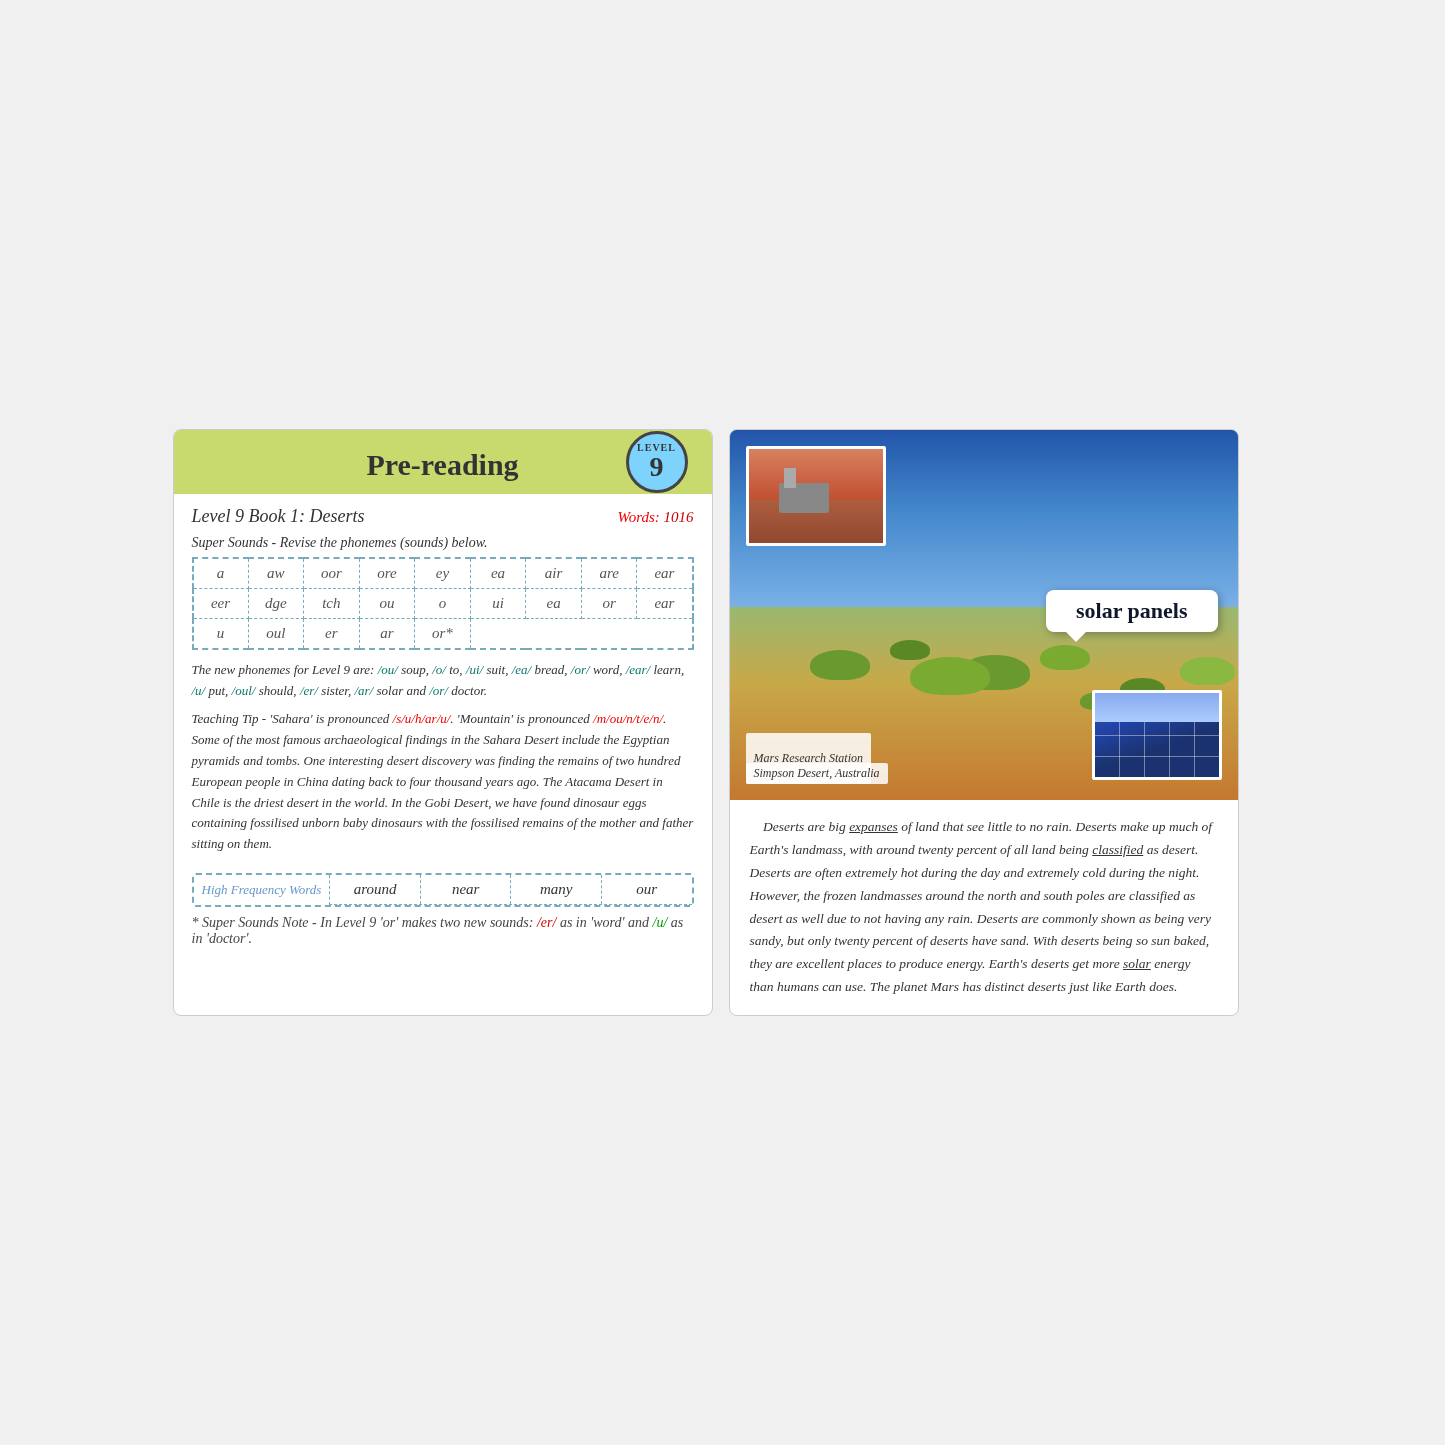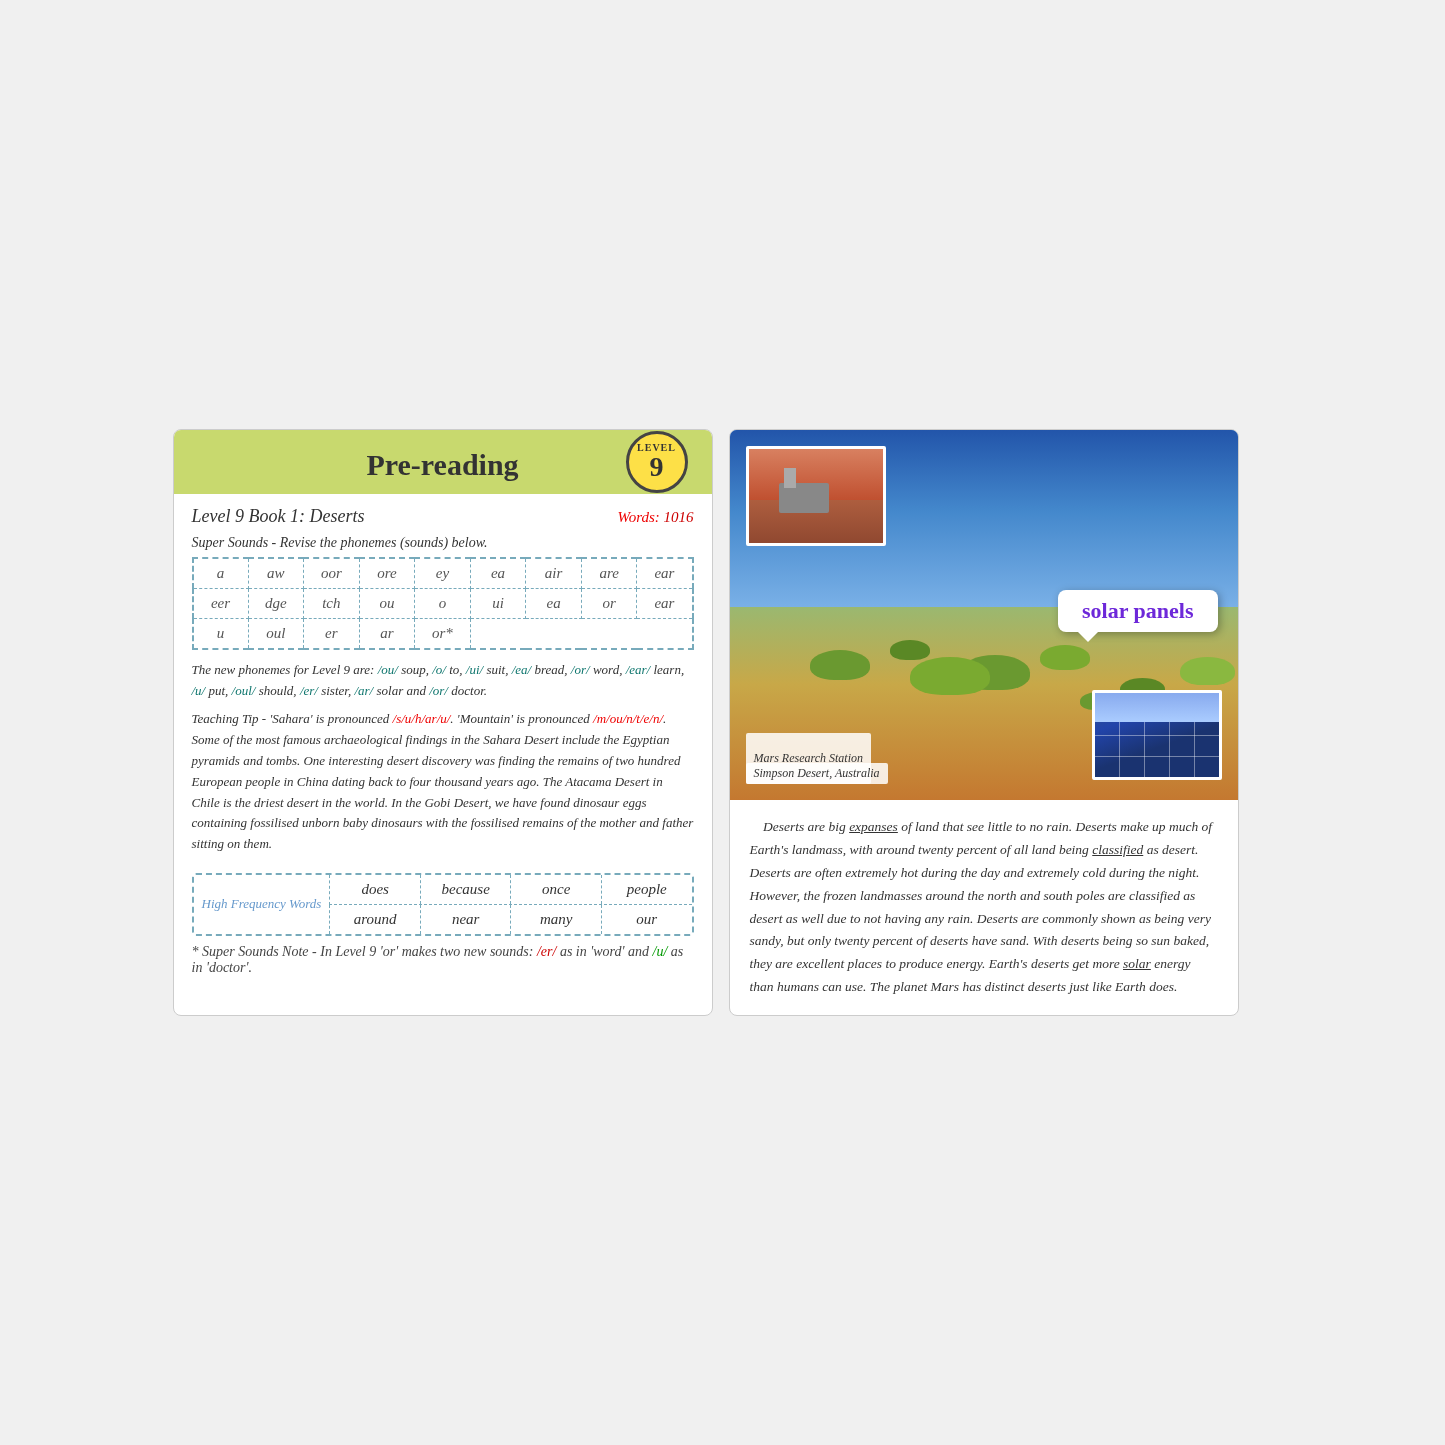--- a/index.html
+++ b/index.html
@@ -43,21 +43,21 @@
     }
     .level-badge {
       position: absolute;
       right: 24px;
       top: 50%;
       transform: translateY(-50%);
       width: 62px;
       height: 62px;
       border-radius: 50%;
       border: 3px solid #444;
-      background: #fde047;
+      background: #7dd3fc;
       display: flex;
       flex-direction: column;
       align-items: center;
       justify-content: center;
     }
     .level-label {
       font-size: 10px;
       font-weight: bold;
       color: #333;
       letter-spacing: 1px;
@@ -243,24 +243,24 @@
       color: #333;
       border-radius: 2px;
     }
 
     .solar-bubble {
       position: absolute;
       top: 160px;
       right: 20px;
       background: white;
       border-radius: 8px;
-      padding: 8px 24px;
+      padding: 8px 30px;
       font-size: 22px;
       font-weight: bold;
-      color: #6d28d9;
+      color: #0f172a;
       box-shadow: 2px 2px 8px rgba(0,0,0,0.3);
     }
     .solar-bubble::after {
       content: '';
       position: absolute;
       bottom: -10px;
       left: 20px;
       border-left: 10px solid transparent;
       border-right: 10px solid transparent;
       border-top: 10px solid white;
@@ -391,26 +391,20 @@
         people in China dating back to four thousand years ago. The Atacama Desert
         in Chile is the driest desert in the world. In the Gobi Desert, we have found
         dinosaur eggs containing fossilised unborn baby dinosaurs with the fossilised
         remains of the mother and father sitting on them.
       </div>
 
       <div class="hfw-section">
         <div class="hfw-label">High Frequency Words</div>
         <div class="hfw-words">
           <div class="hfw-row">
-            <div class="hfw-cell">does</div>
-            <div class="hfw-cell">because</div>
-            <div class="hfw-cell">once</div>
-            <div class="hfw-cell">people</div>
-          </div>
-          <div class="hfw-row">
             <div class="hfw-cell">around</div>
             <div class="hfw-cell">near</div>
             <div class="hfw-cell">many</div>
             <div class="hfw-cell">our</div>
           </div>
         </div>
       </div>
 
       <div class="footnote">
         * Super Sounds Note - In Level 9 'or' makes two new sounds: <span class="red">/er/</span> as in 'word' and <span class="green">/u/</span> as in 'doctor'.

